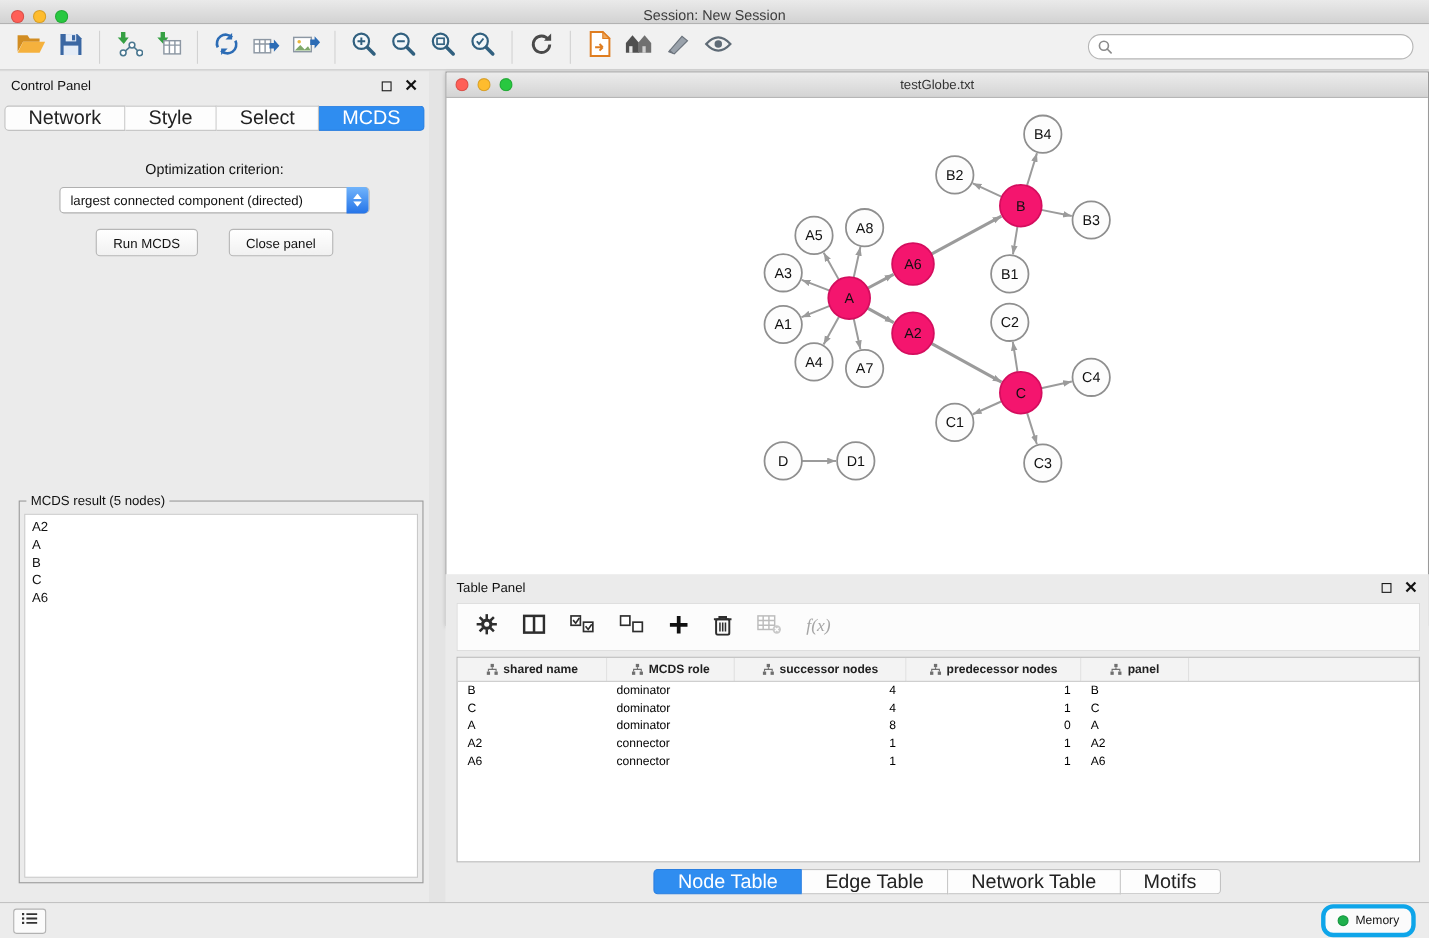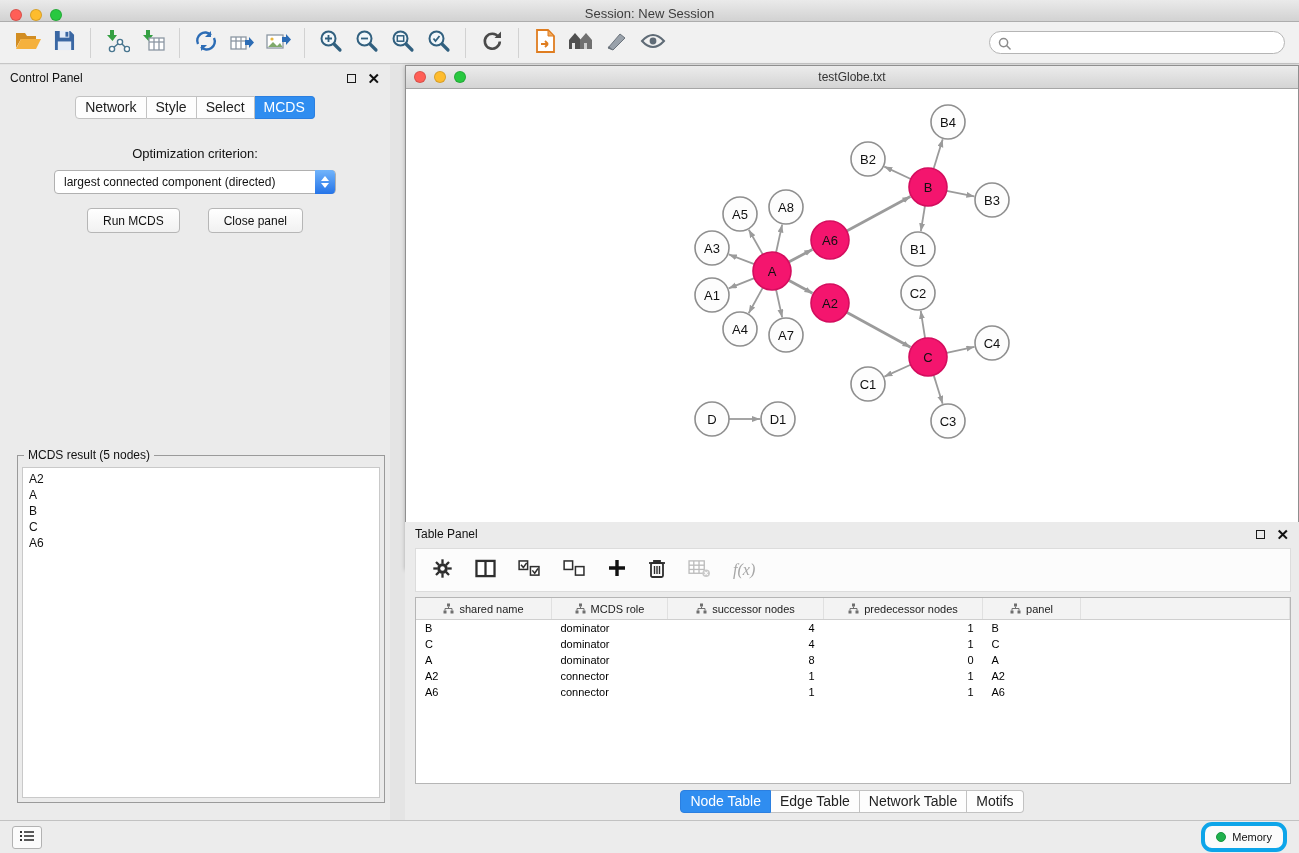--- a/index.html
+++ b/index.html
@@ -25,21 +25,21 @@
     padding:0 8px 0 26px;font-size:12px;outline:none;box-sizing:border-box;}
   .search-icon{position:absolute;left:9px;top:5px;}
 
   
   .control-panel{position:absolute;left:0;top:65px;width:390px;height:755px;background:#ebebeb;}
   .cp-header{height:26px;display:flex;align-items:center;padding:0 10px;font-size:12px;color:#111;}
   .panel-controls{margin-left:auto;display:flex;gap:11px;align-items:center;}
   .float-icon{width:9px;height:9px;border:1.5px solid #1a1a1a;display:inline-block;box-sizing:border-box;}
   .close-x{font-size:15px;font-weight:bold;color:#111;line-height:1;}
   .cp-tabs{display:flex;justify-content:center;margin-top:5px;}
-  .cp-tab{height:21px;line-height:21px;padding:0 9px;font-size:14px;background:#fdfdfd;
+  .cp-tab{height:21px;line-height:21px;padding:0 21px;font-size:18px;background:#fdfdfd;
     border:1px solid #c2c2c2;border-left:none;color:#222;}
   .cp-tab:first-child{border-left:1px solid #c2c2c2;border-radius:4px 0 0 4px;}
   .cp-tab:last-child{border-radius:0 4px 4px 0;}
   .cp-tab.active{background:#2f8df0;border-color:#2b7fe0;color:#fff;}
   .opt-label{text-align:center;margin-top:27px;font-size:13px;color:#111;}
   .mac-select{width:282px;height:24px;margin:9px auto 0;background:#fff;border:1px solid #b0b0b0;
     border-radius:4px;position:relative;font-size:12px;display:flex;align-items:center;
     padding:0 26px 0 9px;box-sizing:border-box;}
   .stepper{position:absolute;right:0;top:-1px;bottom:-1px;width:20px;border-radius:0 4px 4px 0;
     background:linear-gradient(#71b4fb,#2574e8);display:flex;flex-direction:column;
@@ -68,21 +68,21 @@
   
   .table-panel{position:absolute;left:405px;top:522px;width:894px;height:298px;background:#ebebeb;}
   .tp-header{height:24px;display:flex;align-items:center;padding:0 10px;font-size:12px;color:#111;}
   .tp-toolbar{position:absolute;left:10px;right:8px;top:26px;height:44px;background:#fcfcfc;
     border:1px solid #dcdcdc;display:flex;align-items:center;gap:22px;padding:0 16px;box-sizing:border-box;}
   .fx{font-family:"Liberation Serif",serif;font-style:italic;font-size:16px;color:#a6a6a6;}
   .tbl-wrap{position:absolute;left:10px;right:8px;top:75px;bottom:36px;border:1px solid #b5b5b5;
     background:#fff;overflow:hidden;}
   table{border-collapse:collapse;table-layout:fixed;width:100%;}
   thead th{height:21px;background:#f3f3f3;border-bottom:1px solid #cfcfcf;border-right:1px solid #e0e0e0;
-    font-size:11px;font-weight:normal;color:#222;padding:0;}
+    font-size:11px;font-weight:bold;color:#222;padding:0;}
   .hwrap{display:flex;align-items:center;justify-content:center;gap:5px;}
   tbody td{height:16px;font-size:11px;color:#000;padding:0 9px;white-space:nowrap;}
   td.r{text-align:right;} td.l{text-align:left;}
   .tp-tabs{position:absolute;left:0;right:0;bottom:7px;display:flex;justify-content:center;}
 
   
   .statusbar{position:absolute;left:0;right:0;top:820px;height:33px;background:#ececec;
     border-top:1px solid #c2c2c2;display:flex;align-items:center;padding:0 12px;box-sizing:border-box;}
   .sb-left-btn{width:28px;height:21px;border:1px solid #b2b2b2;border-radius:3px;background:#fbfbfb;
     display:flex;align-items:center;justify-content:center;}

